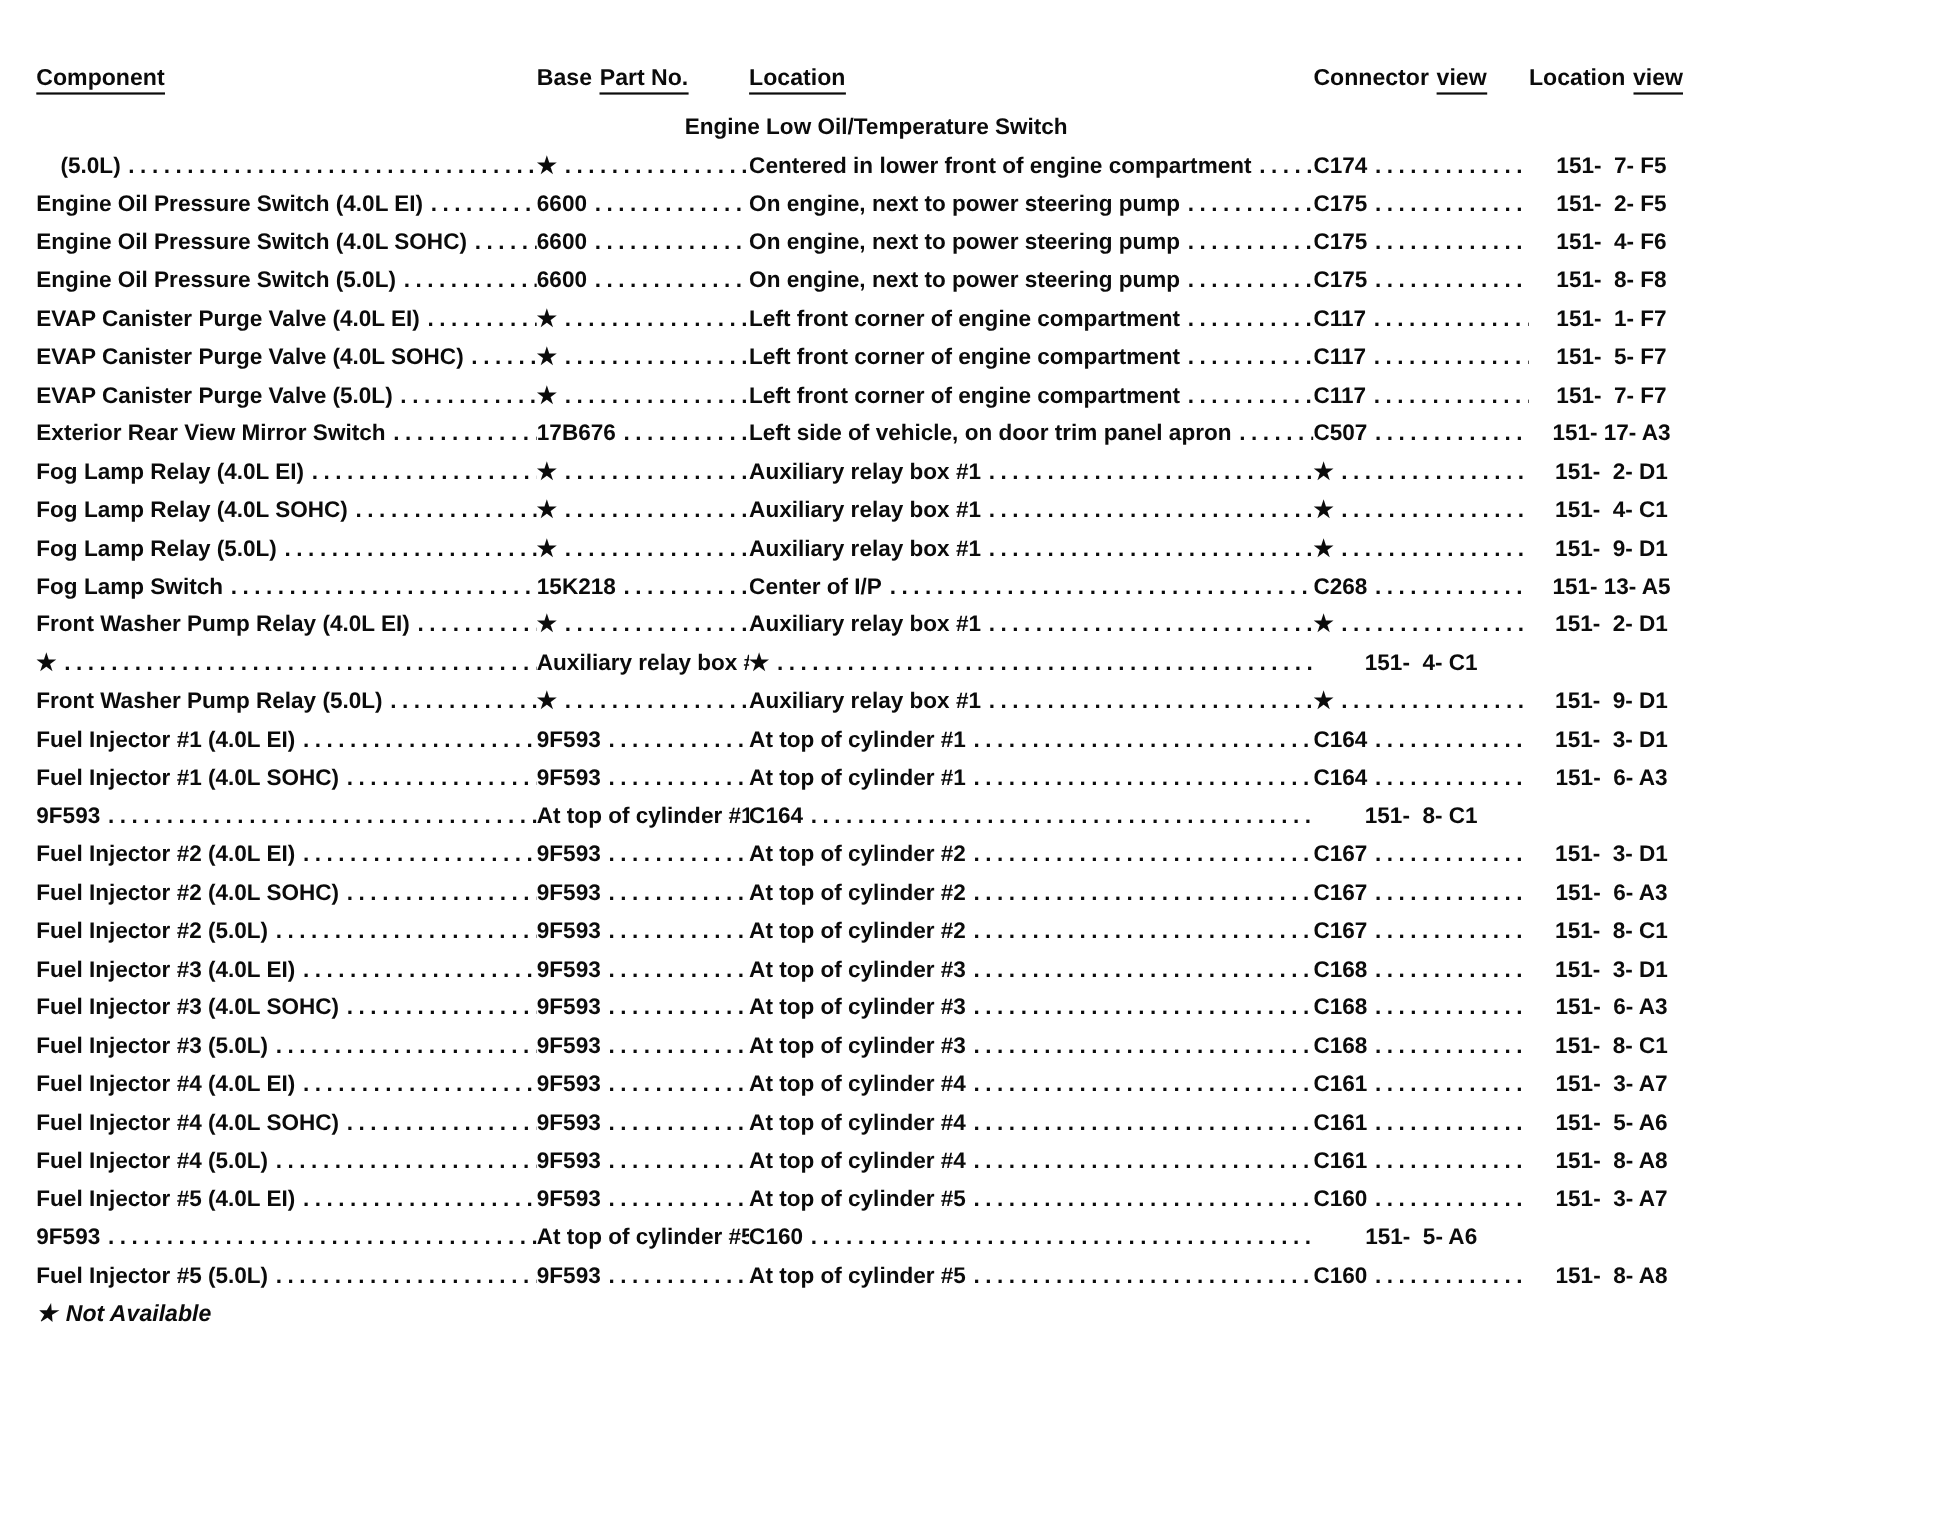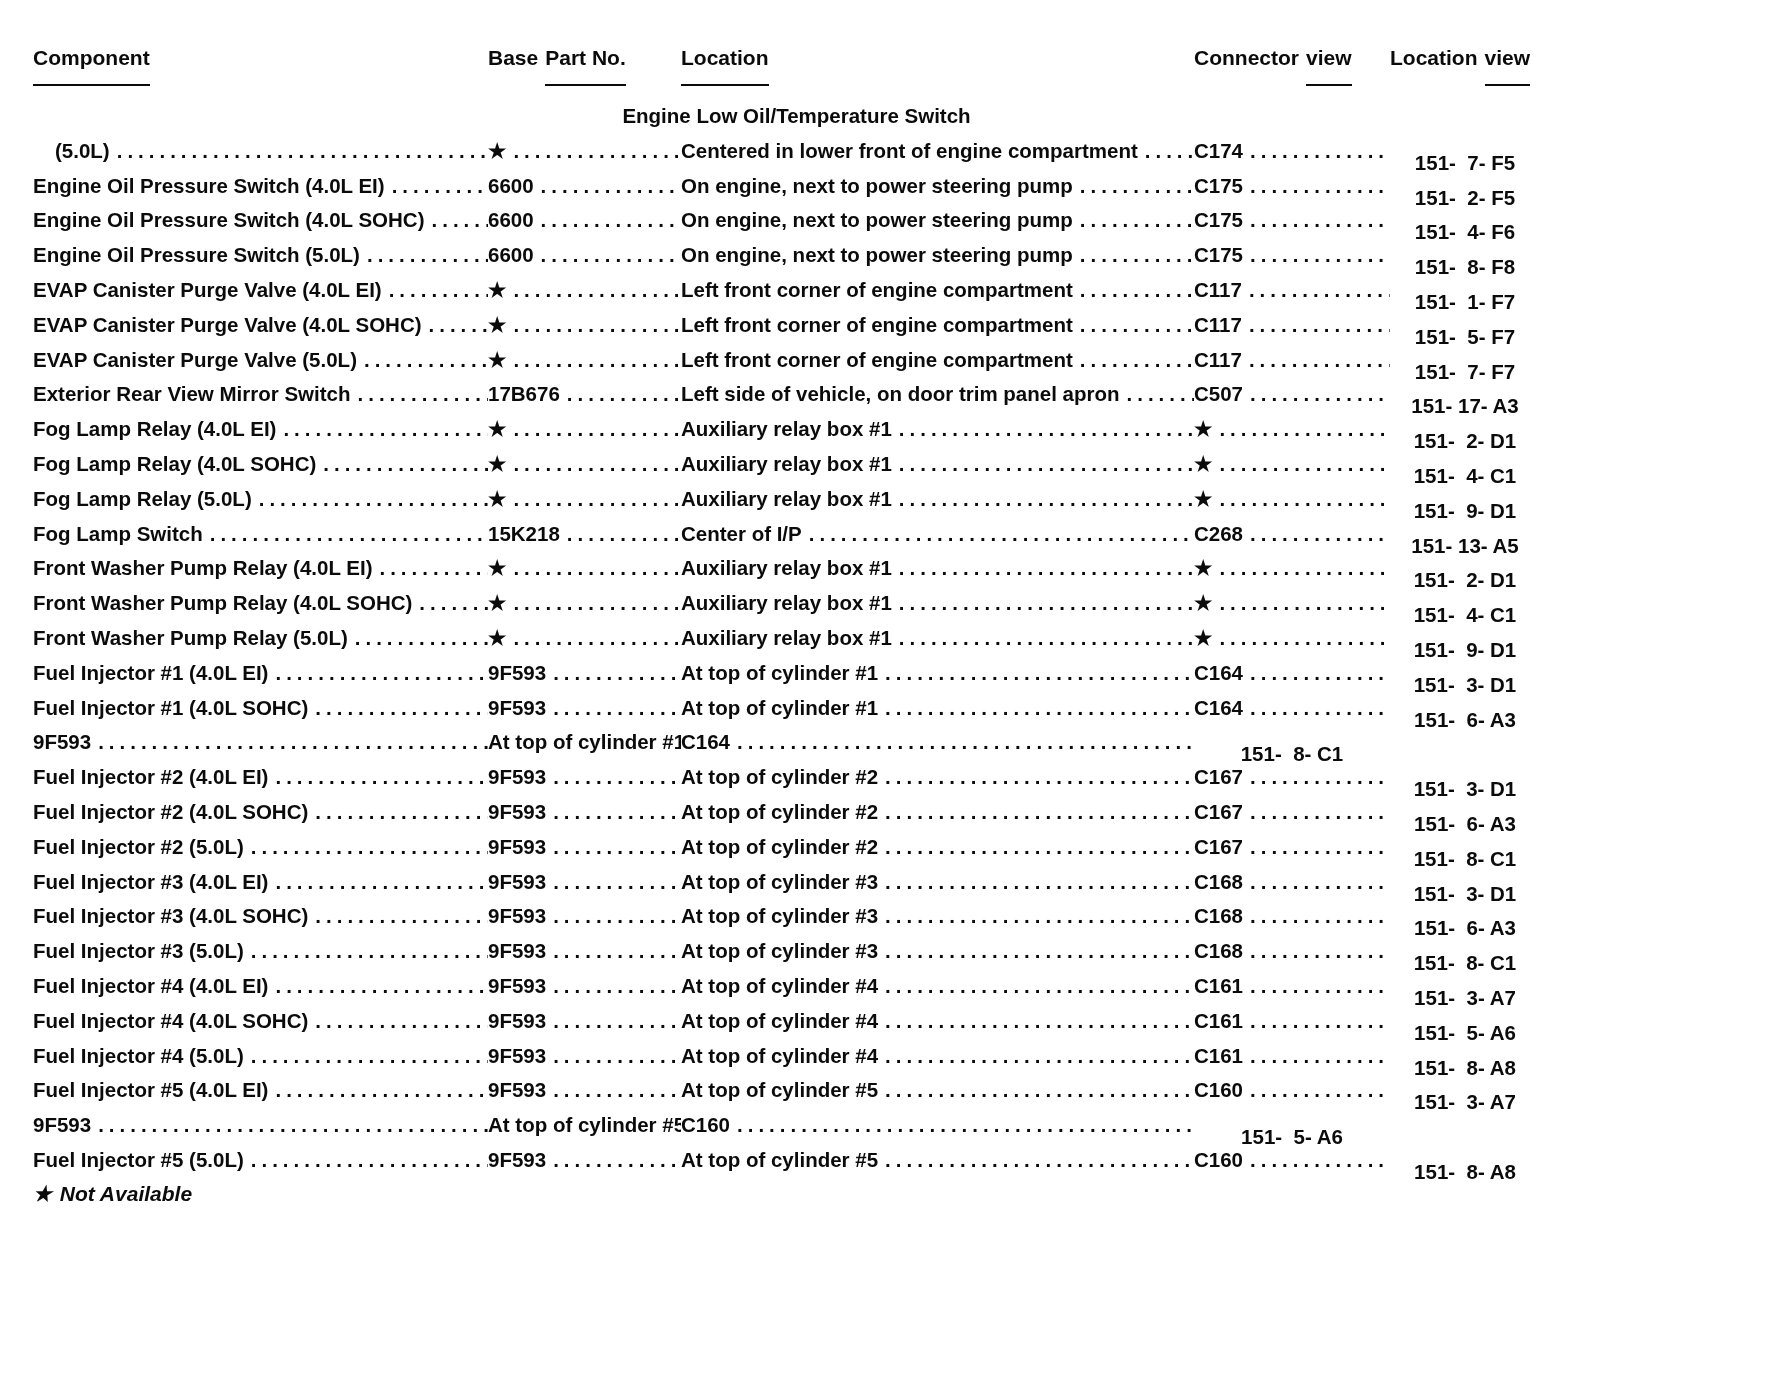--- a/index.html
+++ b/index.html
@@ -18,21 +18,21 @@
   .hdr {
     display: grid;
     grid-template-columns: 455px 193px 513px 196px 150px;
     align-items: end;
     min-height: 64px;
     font-size: 21px;
   }
   .u {
     display: inline-block;
     border-bottom: 2.5px solid #0b0b0b;
-    padding-bottom: 15px;
+    padding-bottom: 2px;
     line-height: 1.05;
   }
   .two { display: flex; flex-direction: row; gap: 7px; line-height: 1.05; }
   .center { text-align: center; }
   .hdr-connector { padding-right: 48px; margin-top: 16px; }
 
   
   .tbody { margin-top: 13px; text-align: center; }
   .row {
     display: grid;
@@ -53,21 +53,21 @@
     flex: 1 1 auto;
     min-width: 0;
     overflow: hidden;
     white-space: nowrap;
     padding-right: 8px;
   }
   .dots::after {
     content: "...........................................................................";
     letter-spacing: 5px;
   }
-  .view-cell { display: block; white-space: pre; overflow: visible; margin-top: 12px; }
+  .view-cell { display: block; white-space: pre; overflow: visible; }
   .row.indented .cell:first-child .txt { padding-left: 22px; }
 
   
   .footer { margin-top: 4px; font-size: 21px; font-style: italic; }
   .footer .star { padding-right: 8px; }
 </style>
 </head>
 <body>
 
 <div class="page">
@@ -337,24 +337,20 @@
           <span class="dots"></span>
         </div>
         <div class="cell">
           <span class="txt">★</span>
           <span class="dots"></span>
         </div>
         <div class="cell view-cell">151-  2- D1</div>
       </div>
       <div class="row">
         <div class="cell">
-          <span class="txt">Front Washer Pump Relay (4.0L SOHC)</span>
-          <span class="dots"></span>
-        </div>
-        <div class="cell">
           <span class="txt">★</span>
           <span class="dots"></span>
         </div>
         <div class="cell">
           <span class="txt">Auxiliary relay box #1</span>
           <span class="dots"></span>
         </div>
         <div class="cell">
           <span class="txt">★</span>
           <span class="dots"></span>

